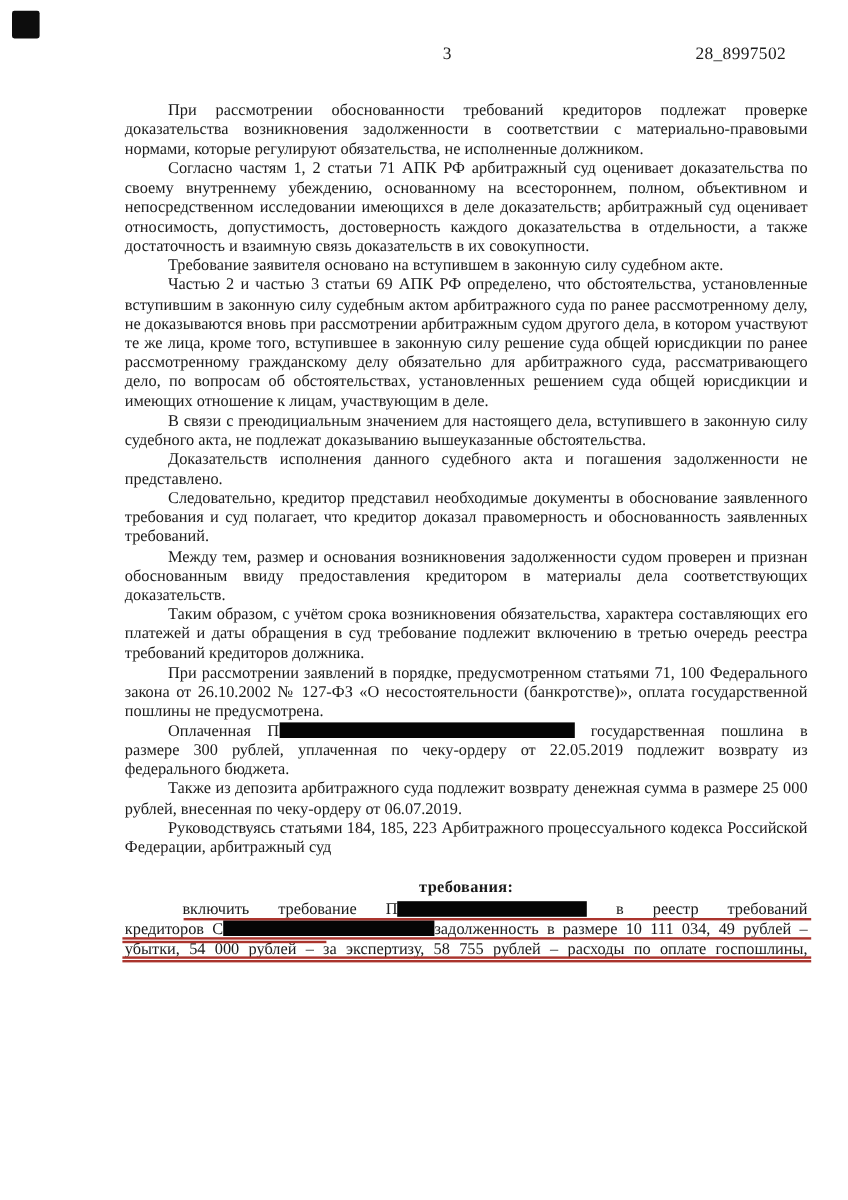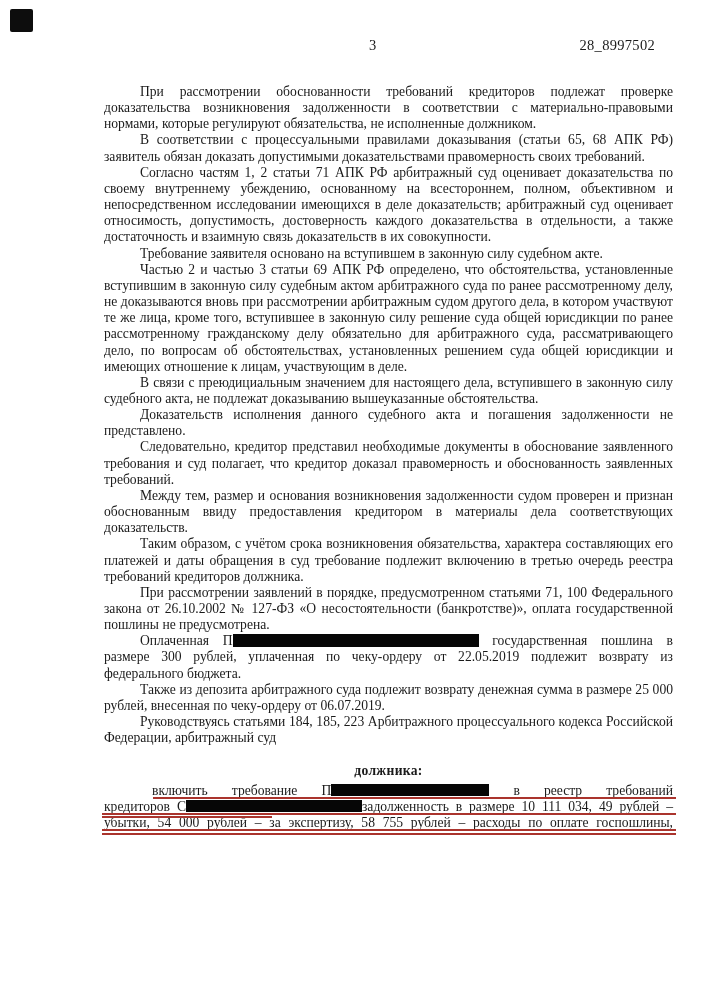--- a/index.html
+++ b/index.html
@@ -64,37 +64,36 @@
 
   <div class="corner-mark"></div>
 
   <div class="header">
     <span class="page-num">3</span>
     <span class="doc-num">28_8997502</span>
   </div>
 
   <div class="content">
     <p>При рассмотрении обоснованности требований кредиторов подлежат проверке доказательства возникновения задолженности в соответствии с материально-правовыми нормами, которые регулируют обязательства, не исполненные должником.</p>
-    <p>В соответствии с процессуальными правилами доказывания (статьи 65, 68 АПК РФ) заявитель обязан доказать допустимыми доказательствами правомерность своих требований.</p>
     <p>Согласно частям 1, 2 статьи 71 АПК РФ арбитражный суд оценивает доказательства по своему внутреннему убеждению, основанному на всестороннем, полном, объективном и непосредственном исследовании имеющихся в деле доказательств; арбитражный суд оценивает относимость, допустимость, достоверность каждого доказательства в отдельности, а также достаточность и взаимную связь доказательств в их совокупности.</p>
     <p>Требование заявителя основано на вступившем в законную силу судебном акте.</p>
     <p>Частью 2 и частью 3 статьи 69 АПК РФ определено, что обстоятельства, установленные вступившим в законную силу судебным актом арбитражного суда по ранее рассмотренному делу, не доказываются вновь при рассмотрении арбитражным судом другого дела, в котором участвуют те же лица, кроме того, вступившее в законную силу решение суда общей юрисдикции по ранее рассмотренному гражданскому делу обязательно для арбитражного суда, рассматривающего дело, по вопросам об обстоятельствах, установленных решением суда общей юрисдикции и имеющих отношение к лицам, участвующим в деле.</p>
     <p>В связи с преюдициальным значением для настоящего дела, вступившего в законную силу судебного акта, не подлежат доказыванию вышеуказанные обстоятельства.</p>
     <p>Доказательств исполнения данного судебного акта и погашения задолженности не представлено.</p>
     <p>Следовательно, кредитор представил необходимые документы в обоснование заявленного требования и суд полагает, что кредитор доказал правомерность и обоснованность заявленных требований.</p>
     <p>Между тем, размер и основания возникновения задолженности судом проверен и признан обоснованным ввиду предоставления кредитором в материалы дела соответствующих доказательств.</p>
     <p>Таким образом, с учётом срока возникновения обязательства, характера составляющих его платежей и даты обращения в суд требование подлежит включению в третью очередь реестра требований кредиторов должника.</p>
     <p>При рассмотрении заявлений в порядке, предусмотренном статьями 71, 100 Федерального закона от 26.10.2002 № 127-ФЗ «О несостоятельности (банкротстве)», оплата государственной пошлины не предусмотрена.</p>
 
     <p><span>Оплаченная П</span><span class="redaction" style="width:246px"></span> <span>государственная пошлина в размере 300 рублей, уплаченная по чеку-ордеру от 22.05.2019 подлежит возврату из федерального бюджета.</span></p>
 
     <p>Также из депозита арбитражного суда подлежит возврату денежная сумма в размере 25 000 рублей, внесенная по чеку-ордеру от 06.07.2019.</p>
     <p>Руководствуясь статьями 184, 185, 223 Арбитражного процессуального кодекса Российской Федерации, арбитражный суд</p>
 
-    <p class="ruling-heading">должника:</p>
+    <p class="ruling-heading">требования:</p>
 
     <div class="ruling">
       <div class="r-line first"><span>включить требование П</span><span class="redaction" style="width:158px"></span> <span>в реестр требований</span></div>
       <div class="r-line"><span>кредиторов С</span><span class="redaction" style="width:176px"></span><span>задолженность в размере 10 111 034, 49 рублей –</span></div>
       <div class="r-line">убытки, 54 000 рублей – за экспертизу, 58 755 рублей – расходы по оплате госпошлины,</div>
       <div class="u u1"></div>
       <div class="u u2"></div>
       <div class="u u2b"></div>
       <div class="u u3"></div>
       <div class="u u3b"></div>

